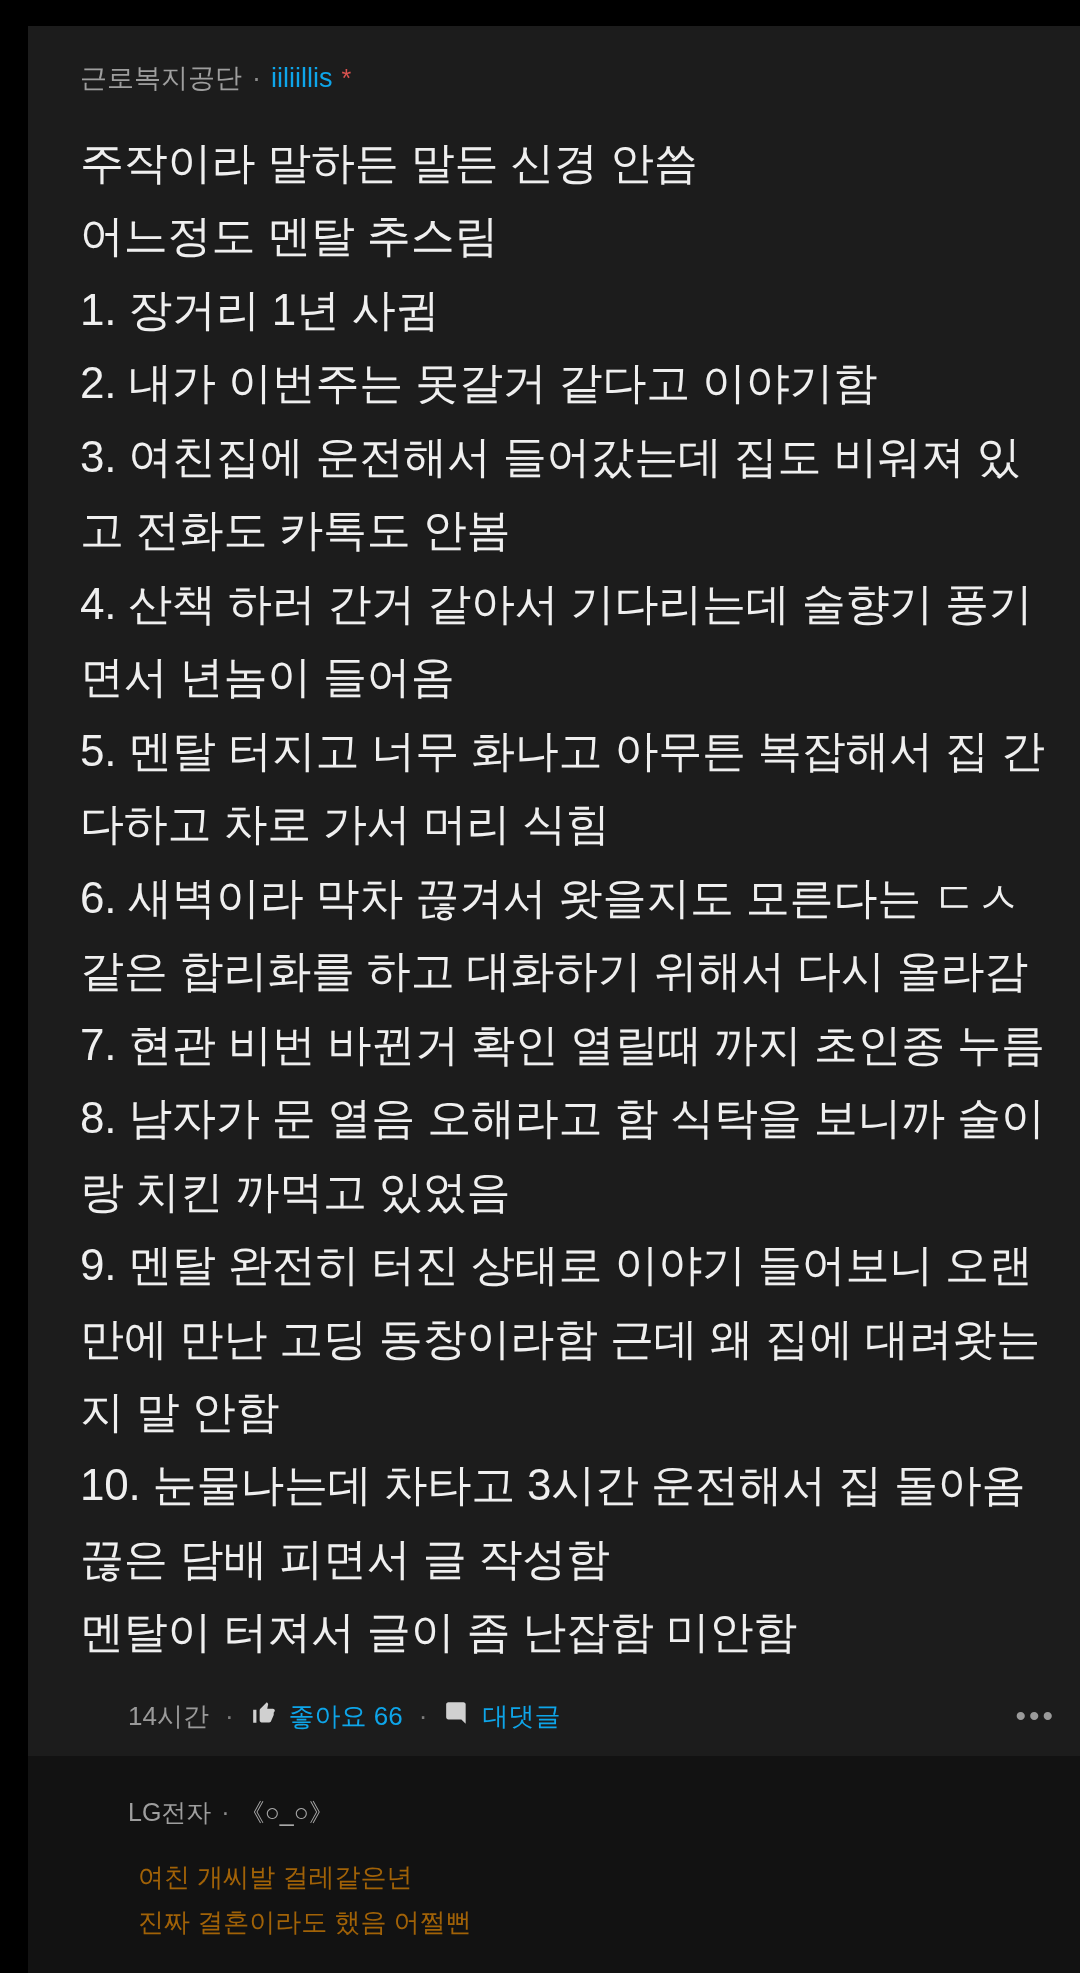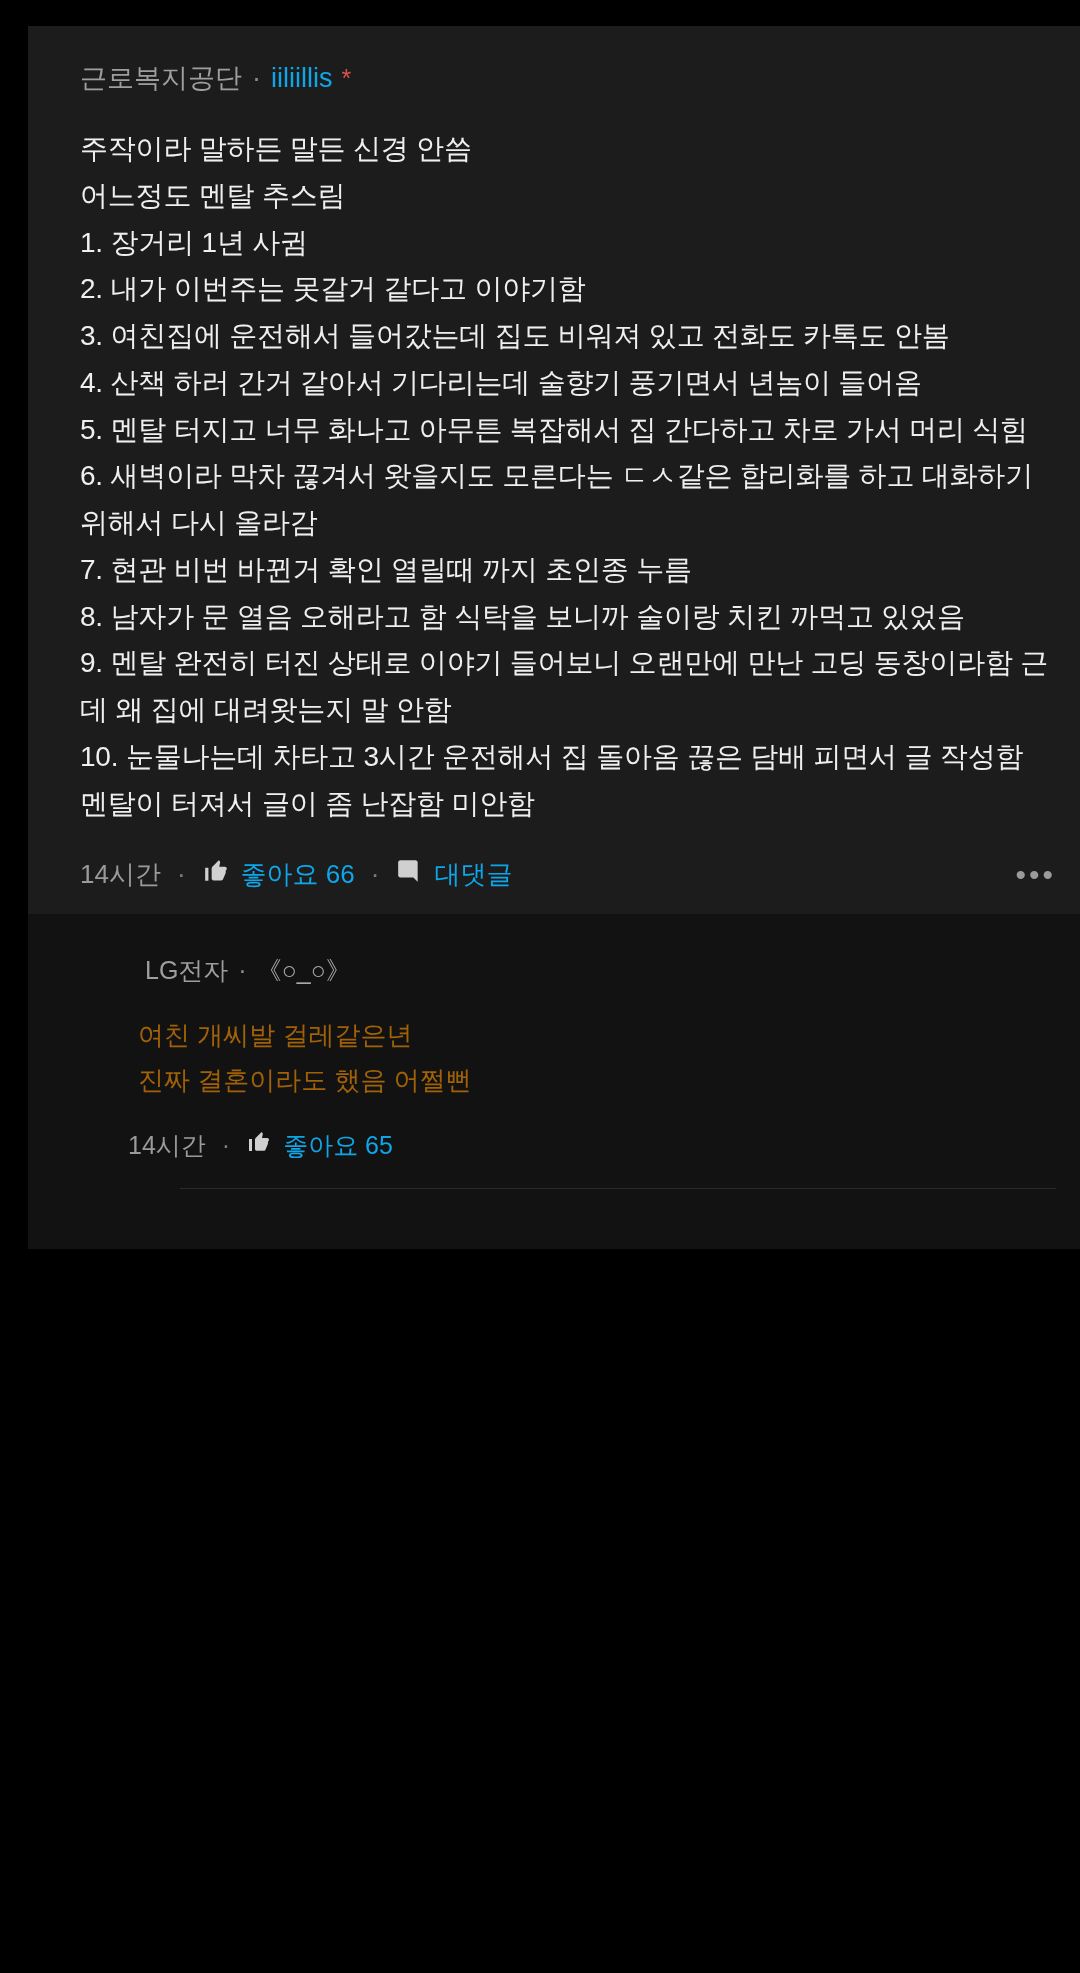--- a/index.html
+++ b/index.html
@@ -47,36 +47,36 @@
   }
   .meta-user {
     color: #0ea5e9;
   }
   .meta-star {
     color: #d9534f;
     margin-left: 9px;
     font-size: 25px;
   }
   .post-body {
-    font-size: 28px;
+    font-size: 44px;
     line-height: 1.67;
     color: #efefef;
     white-space: pre-wrap;
     word-break: break-all;
     letter-spacing: -0.2px;
   }
   .action-row {
     display: flex;
     align-items: center;
     margin-top: 30px;
     font-size: 26px;
     color: #9a9a9a;
     position: relative;
   }
-  .action-time { color: #9a9a9a; }
+  .action-time { color: #9a9a9a; margin-left: 48px; }
   .sep { margin: 0 16px; color: #7d7d7d; }
   .action-item {
     display: flex;
     align-items: center;
     color: #0ea5e9;
   }
   .action-item .glyph {
     margin-right: 11px;
     font-size: 26px;
     color: #d0d0d0;
@@ -99,21 +99,20 @@
   .comment {
     padding-left: 48px;
     padding-bottom: 26px;
   }
   .c-meta {
     display: flex;
     align-items: center;
     font-size: 25px;
     color: #9a9a9a;
     margin-bottom: 26px;
-    margin-left: 17px;
   }
   .c-board { color: #9e9e9e; }
   .c-user { color: #a8a8a8; }
   .c-body {
     font-size: 26px;
     line-height: 1.72;
     color: #a16207;
     white-space: pre-wrap;
     padding-left: 10px;
     word-break: break-all;

